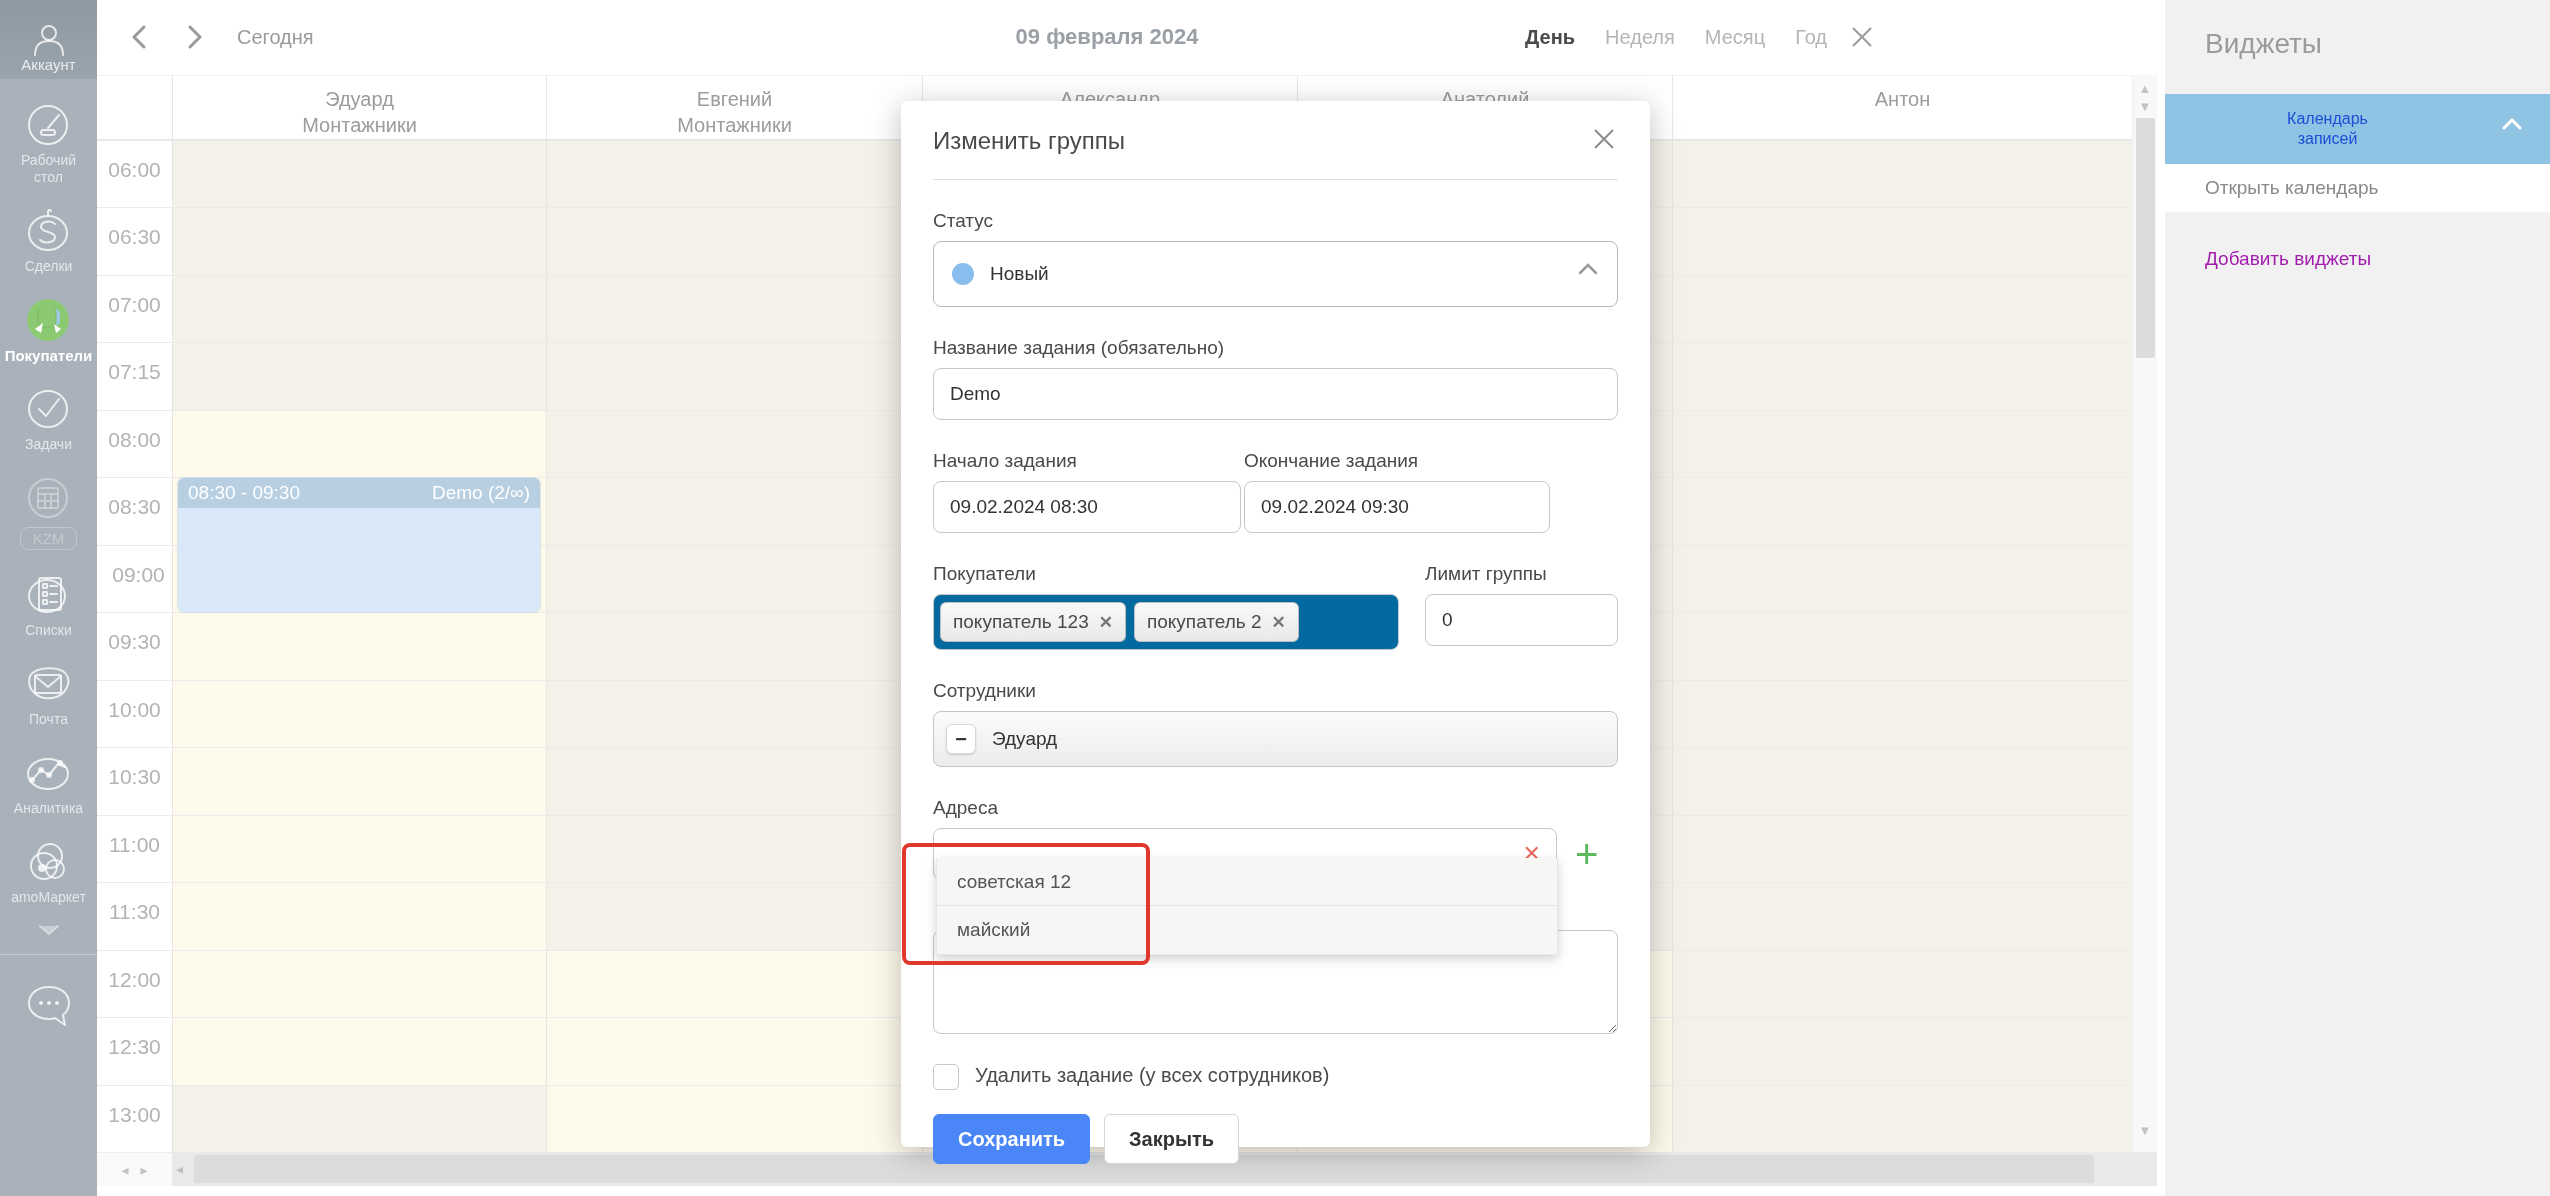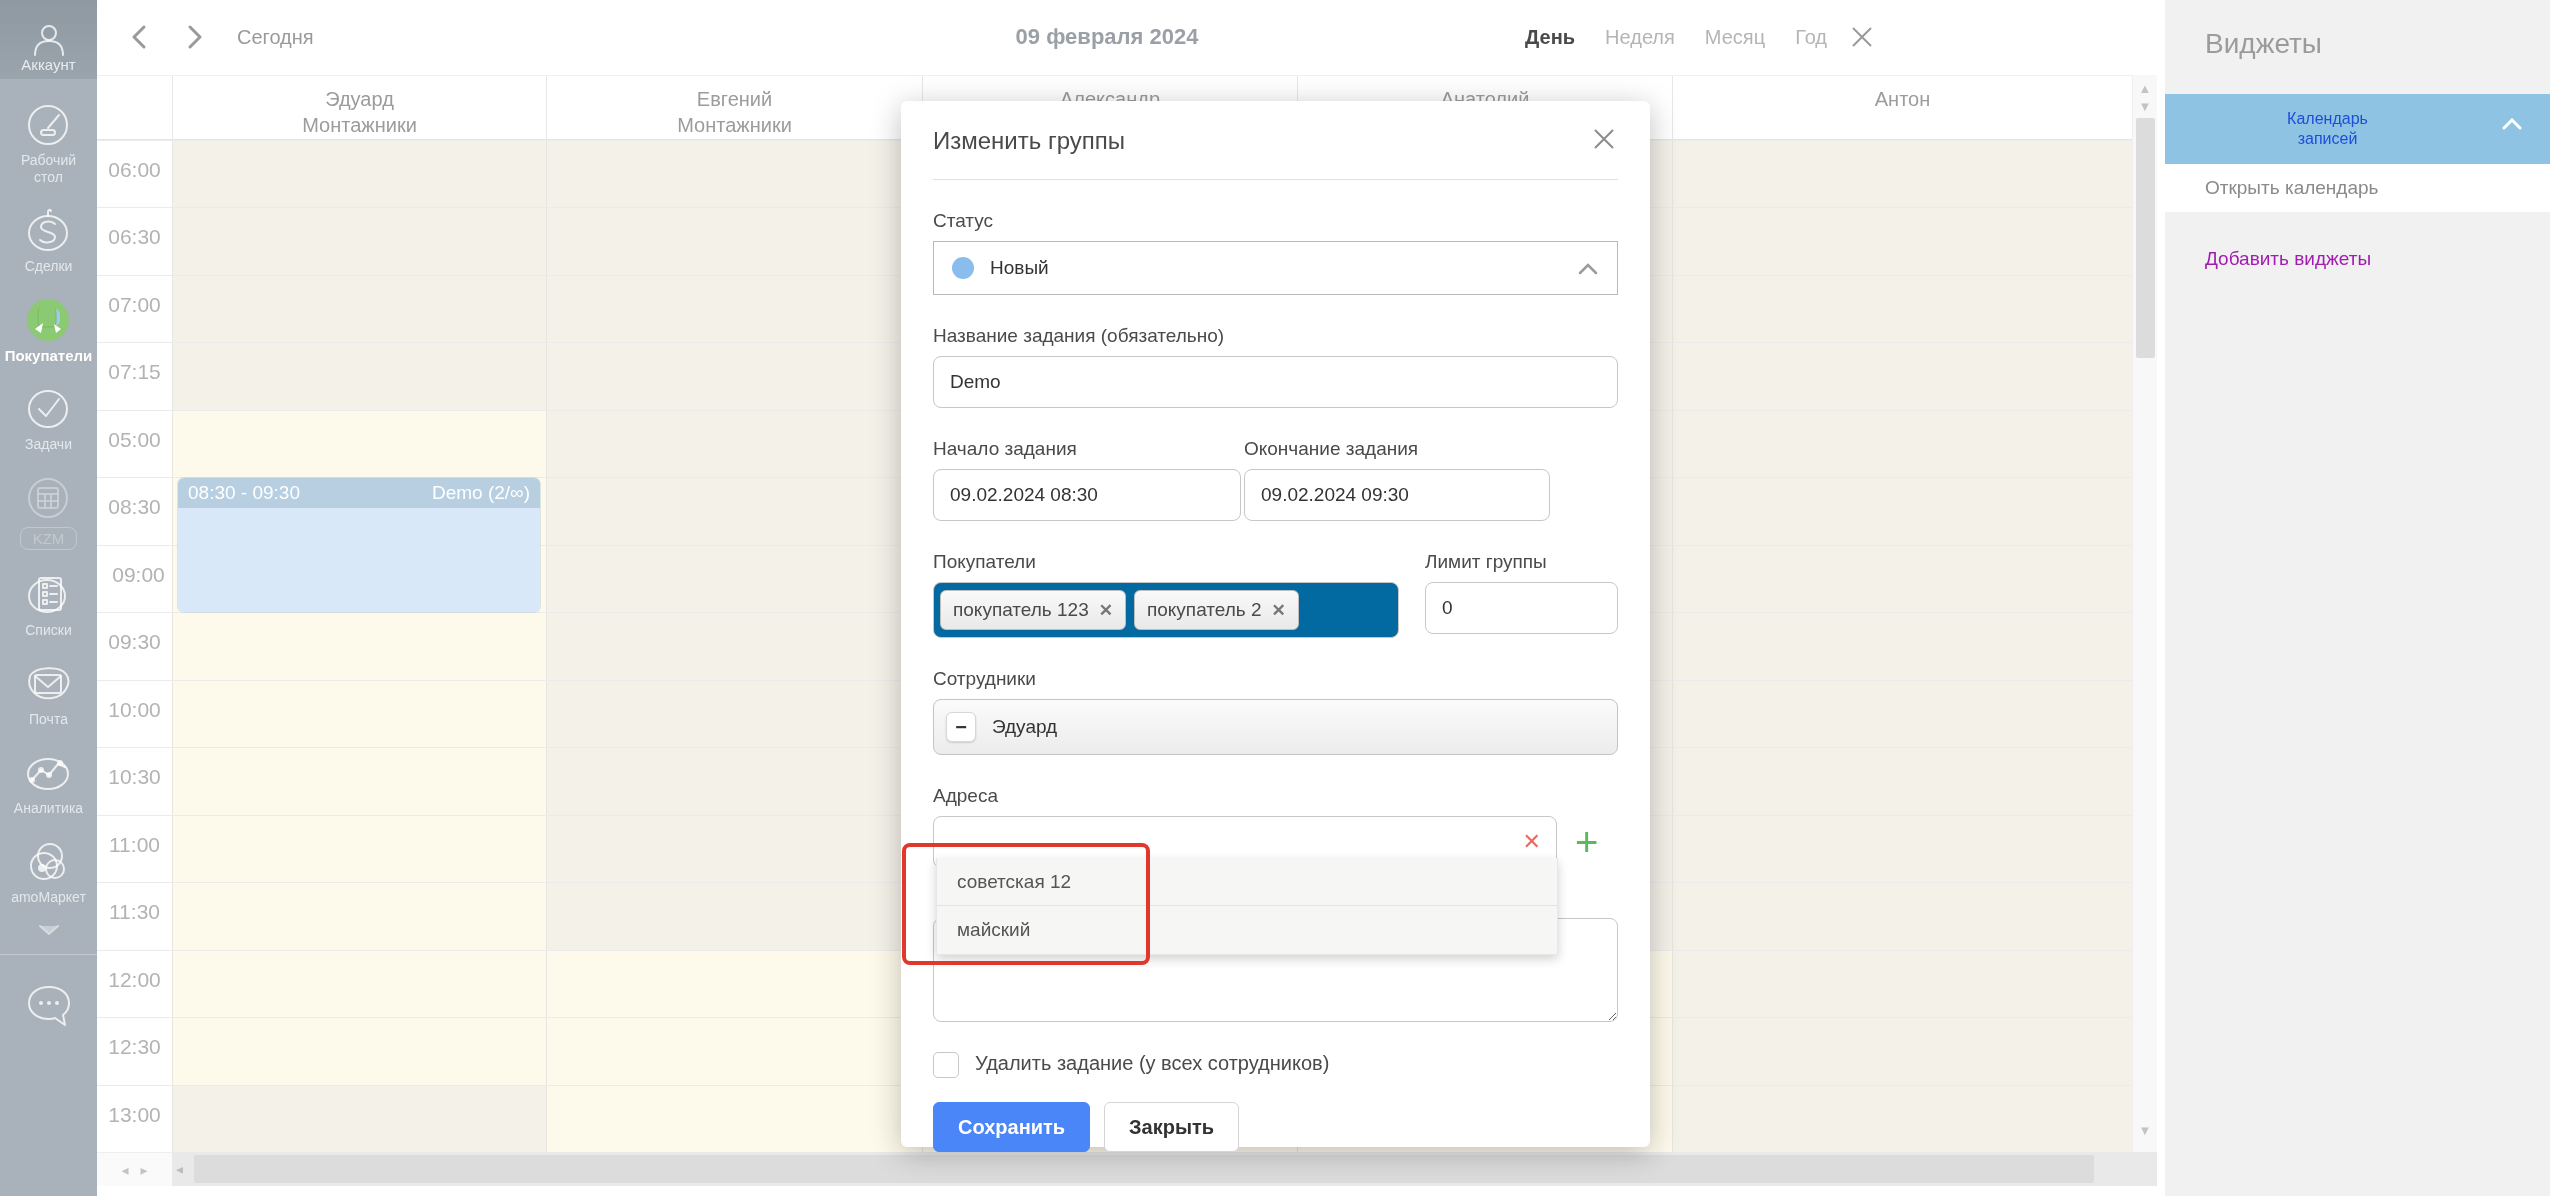--- a/index.html
+++ b/index.html
@@ -100,21 +100,21 @@
   .modal {
     position:absolute; left:901px; top:101px; width:749px; height:1046px; background:#fff;
     border-radius:6px; box-shadow:0 6px 30px rgba(0,0,0,.25); z-index:60; padding:0 32px; color:#444;
   }
   .m-title-row { display:flex; justify-content:space-between; align-items:center; margin-top:24px; }
   .m-title { font-size:24px; color:#4a4a4a; }
   .m-close { cursor:pointer; }
   .m-divider { border-top:1px solid #e0e0e0; margin-top:22px; }
   .f-label { font-size:19px; color:#4a4a4a; margin-top:30px; }
   .f-select {
-    margin-top:9px; height:54px; border:1px solid #b9b9b9; border-radius:0;
+    margin-top:9px; height:66px; border:1px solid #b9b9b9; border-radius:8px;
     display:flex; align-items:center; padding:0 18px; cursor:pointer; position:relative;
   }
   .status-dot { width:22px; height:22px; border-radius:50%; background:#88bdee; margin-right:16px; }
   .f-select .val { font-size:19px; color:#333; }
   .f-select svg { position:absolute; right:18px; top:20px; }
   .f-input {
     margin-top:9px; height:52px; border:1px solid #c7c7c7; border-radius:8px; width:100%;
     font-family:"Liberation Sans",sans-serif; font-size:19px; color:#333; padding:0 16px; background:#fff; outline:none;
   }
   .f-row { display:flex; justify-content:space-between; }
@@ -377,21 +377,21 @@
       </div>
       <div class="row-line" style="top: 0px;"></div>
       <div class="time-cell" style="top: 18px;">06:00</div>
       <div class="row-line" style="top: 67.4667px;"></div>
       <div class="time-cell" style="top: 85.4667px;">06:30</div>
       <div class="row-line" style="top: 134.933px;"></div>
       <div class="time-cell" style="top: 152.933px;">07:00</div>
       <div class="row-line" style="top: 202.4px;"></div>
       <div class="time-cell" style="top: 220.4px;">07:15</div>
       <div class="row-line" style="top: 269.867px;"></div>
-      <div class="time-cell" style="top: 287.867px;">05:00</div>
+      <div class="time-cell" style="top: 287.867px;">08:00</div>
       <div class="row-line" style="top: 337.333px;"></div>
       <div class="time-cell" style="top: 355.333px;">08:30</div>
       <div class="row-line" style="top: 404.8px;"></div>
       <div class="time-cell" style="top: 422.8px; padding-left: 8px;">09:00</div>
       <div class="row-line" style="top: 472.267px;"></div>
       <div class="time-cell" style="top: 490.267px;">09:30</div>
       <div class="row-line" style="top: 539.733px;"></div>
       <div class="time-cell" style="top: 557.733px;">10:00</div>
       <div class="row-line" style="top: 607.2px;"></div>
       <div class="time-cell" style="top: 625.2px;">10:30</div>

